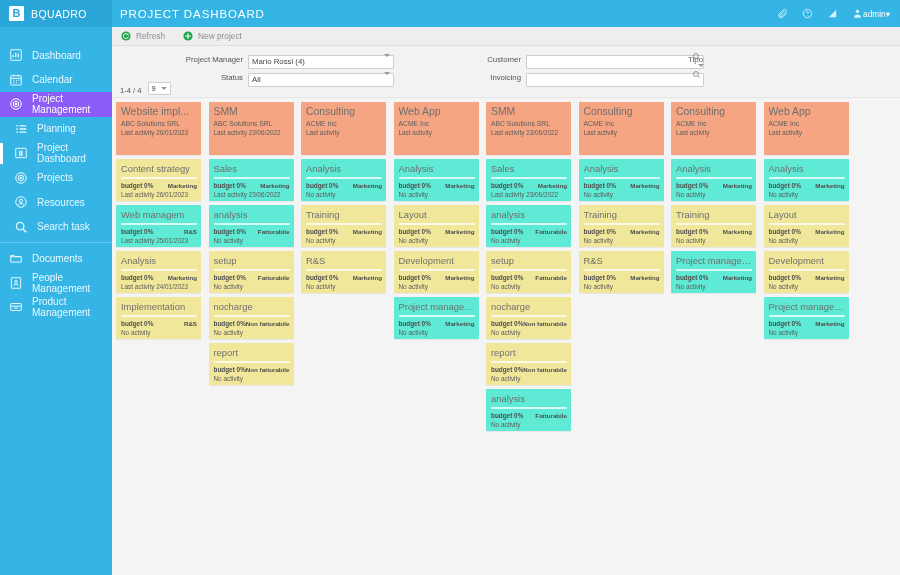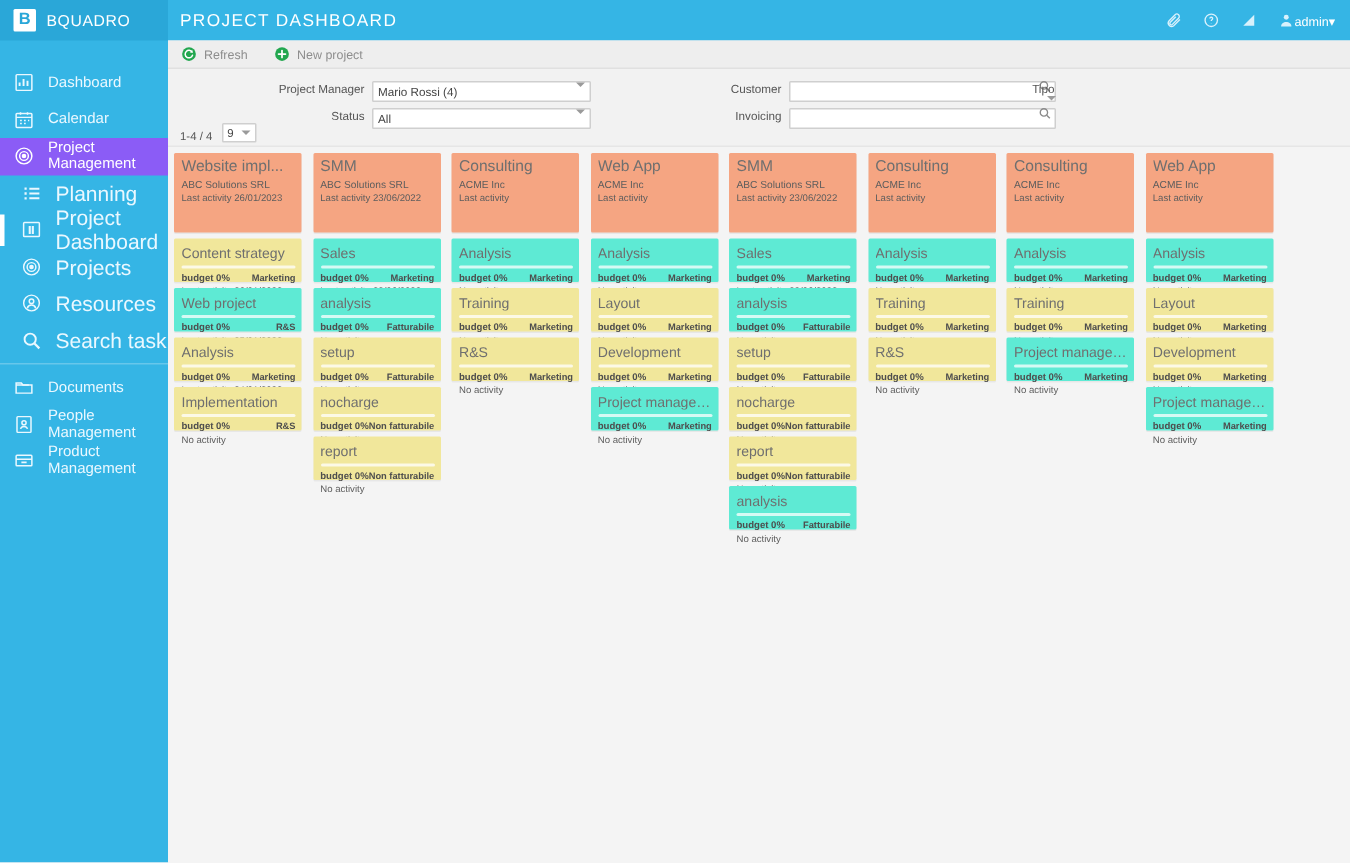--- a/index.html
+++ b/index.html
@@ -32,21 +32,21 @@
   .brand-name { color: #ffffff; font-size: 10.5px; letter-spacing: .4px; }
 
   .nav { padding-top: 16px; }
   .nav-item {
     display: flex; align-items: center; gap: 9px;
     height: 24.5px; padding-left: 9px;
     color: #eaf8ff; font-size: 10px;
     cursor: pointer; position: relative;
   }
   .nav-item.active { background: #8b5cf6; color: #ffffff; }
-  .nav-item.sub { padding-left: 14px; font-size: 14px; }
+  .nav-item.sub { padding-left: 14px; font-size: 10px; }
   .nav-item.sub.current::before {
     content: ""; position: absolute; left: 0; top: 2px; bottom: 2px;
     width: 2.5px; background: #ffffff;
   }
   .nav-sep { height: 1px; background: rgba(255,255,255,.25); margin: 3px 0; }
   .ico { width: 14px; height: 14px; flex: 0 0 14px; display: block; }
   .ico svg { width: 14px; height: 14px; display: block; }
 
   
   .main { flex: 1; display: flex; flex-direction: column; min-width: 0; }
@@ -124,21 +124,21 @@
     padding: 4px 0 0 4px; display: flex; gap: 7.5px;
   }
   .col { width: 85px; flex: 0 0 85px; display: flex; flex-direction: column; gap: 4px; }
 
   .card {
     border-radius: 1px; padding: 4px 4px 4px 5px;
     position: relative; cursor: pointer;
     box-shadow: 0 1px 0 rgba(0,0,0,.05);
   }
   .card.project { background: #f5a582; height: 53px; }
-  .card.task    { background: #f1e79b; height: 29px; }
+  .card.task    { background: #f1e79b; height: 42px; }
   .card.task.green { background: #5eead4; }
 
   .c-title {
     font-size: 9.4px; color: #6f6f6f; line-height: 11px;
     white-space: nowrap; overflow: hidden; text-overflow: ellipsis;
   }
   .card.project .c-title { font-size: 10.4px; margin-bottom: 2px; }
   .c-sub { font-size: 6.8px; color: #5d5d5d; line-height: 9px; }
   .c-act { font-size: 6.4px; color: #5d5d5d; line-height: 9px; }
 
@@ -389,21 +389,21 @@
           <div class="card task">
             <div class="c-title">Content strategy</div>
             <div class="c-bar"></div>
             <div class="c-meta">
               <span class="c-budget">budget 0%</span>
               <span class="c-tag">Marketing</span>
             </div>
             <div class="c-foot">Last activity 26/01/2023</div>
           </div>
           <div class="card task green">
-            <div class="c-title">Web project</div>
+            <div class="c-title">Web managem</div>
             <div class="c-bar"></div>
             <div class="c-meta">
               <span class="c-budget">budget 0%</span>
               <span class="c-tag">R&amp;S</span>
             </div>
             <div class="c-foot">Last activity 25/01/2023</div>
           </div>
           <div class="card task">
             <div class="c-title">Analysis</div>
             <div class="c-bar"></div>

